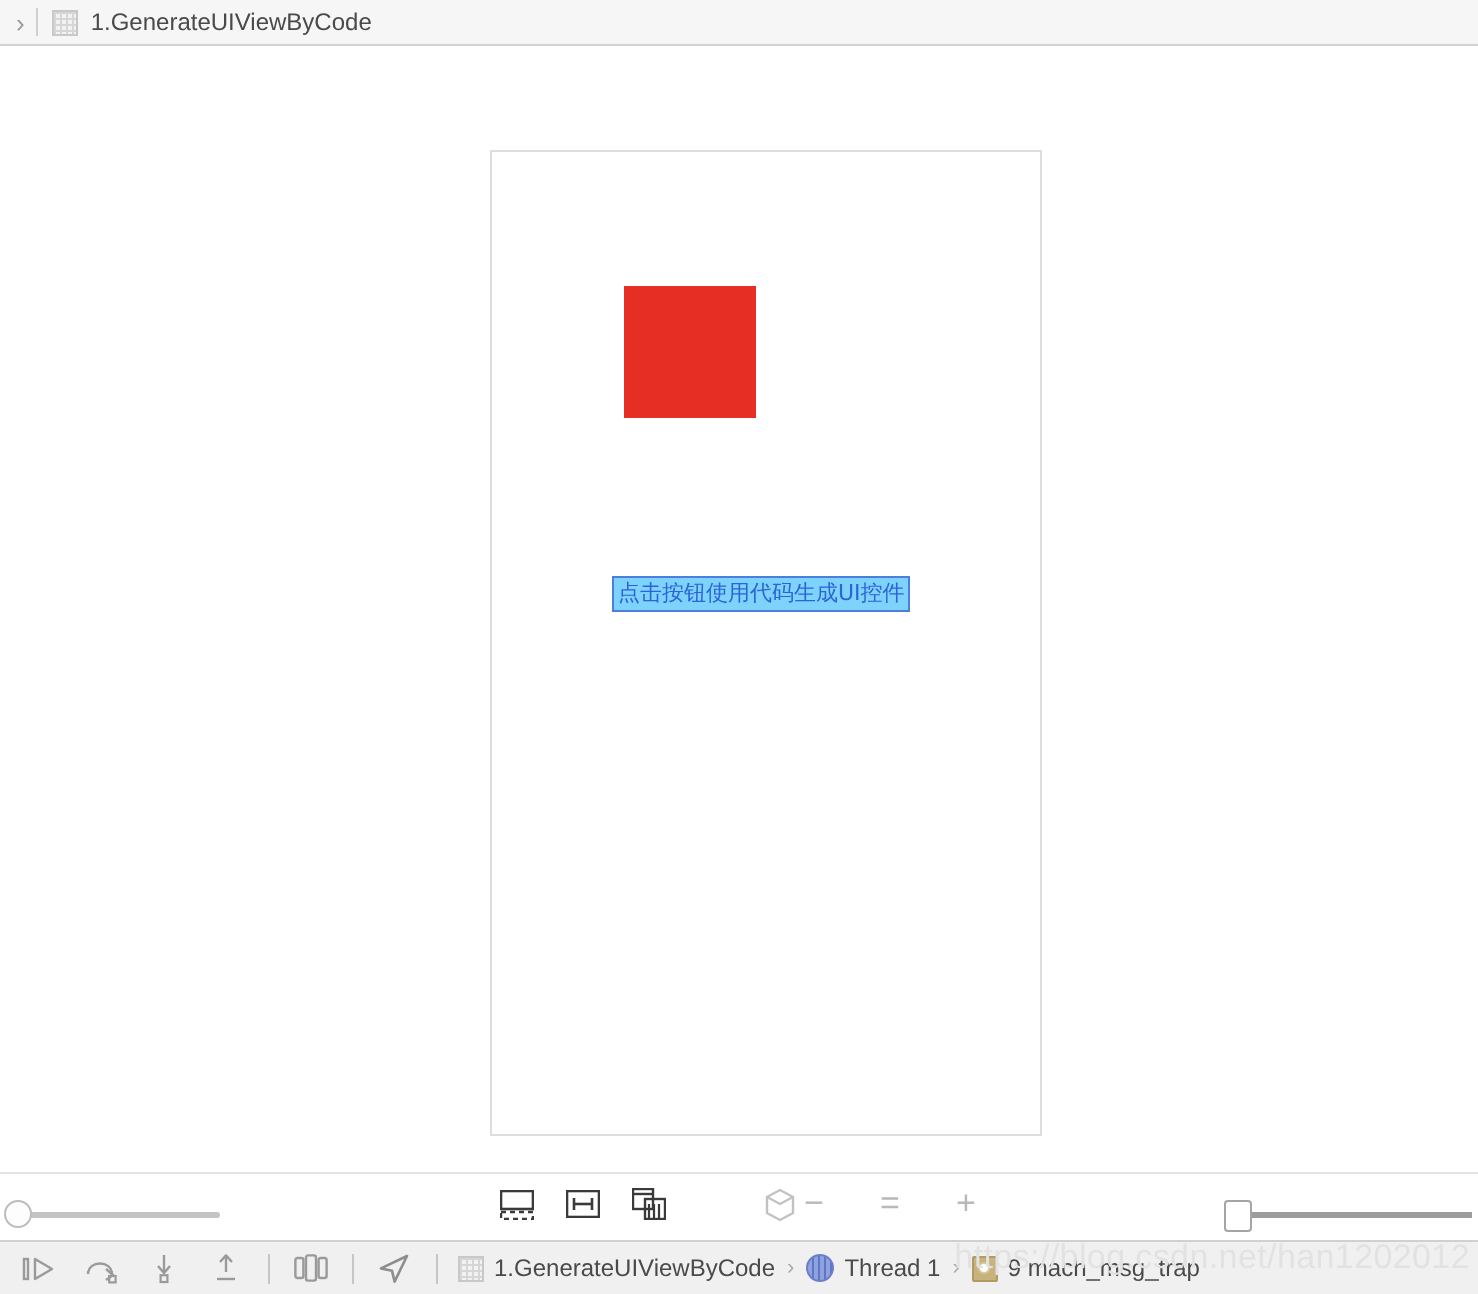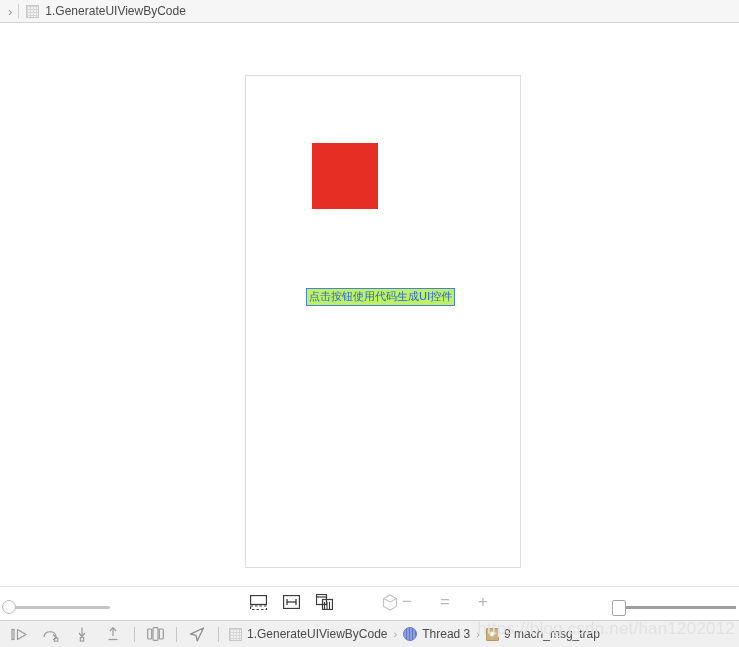--- a/index.html
+++ b/index.html
@@ -94,21 +94,21 @@
     background: #e62e25;
     box-sizing: border-box;
   }
 
   .label-button {
     position: absolute;
     left: 60px;
     top: 212px;
     padding: 1px 2px;
     border: 1px solid #4a7fe0;
-    background: #bef264;
+    background: #7dd3fc;
     color: #2d63d8;
     font-size: 11px;
     line-height: 14px;
     white-space: nowrap;
     font-family: "DejaVu Sans", "Liberation Sans", sans-serif;
     box-sizing: border-box;
   }
 
   
   .canvas-toolbar {
@@ -453,21 +453,21 @@
     </svg>
   </div>
 
   <span class="db-sep"></span>
 
   <span class="db-fileicon"></span>
   <span class="db-text">1.GenerateUIViewByCode</span>
   <span class="db-arrow">›</span>
 
   <span class="db-thread-icon"></span>
-  <span class="db-text">Thread 3</span>
+  <span class="db-text">Thread 1</span>
   <span class="db-arrow">›</span>
 
   <span class="db-frame-icon">
     <span class="dot"></span>
   </span>
   <span class="db-text">9 mach_msg_trap</span>
 
 </div>
 
 <div class="watermark">https://blog.csdn.net/han1202012</div>

